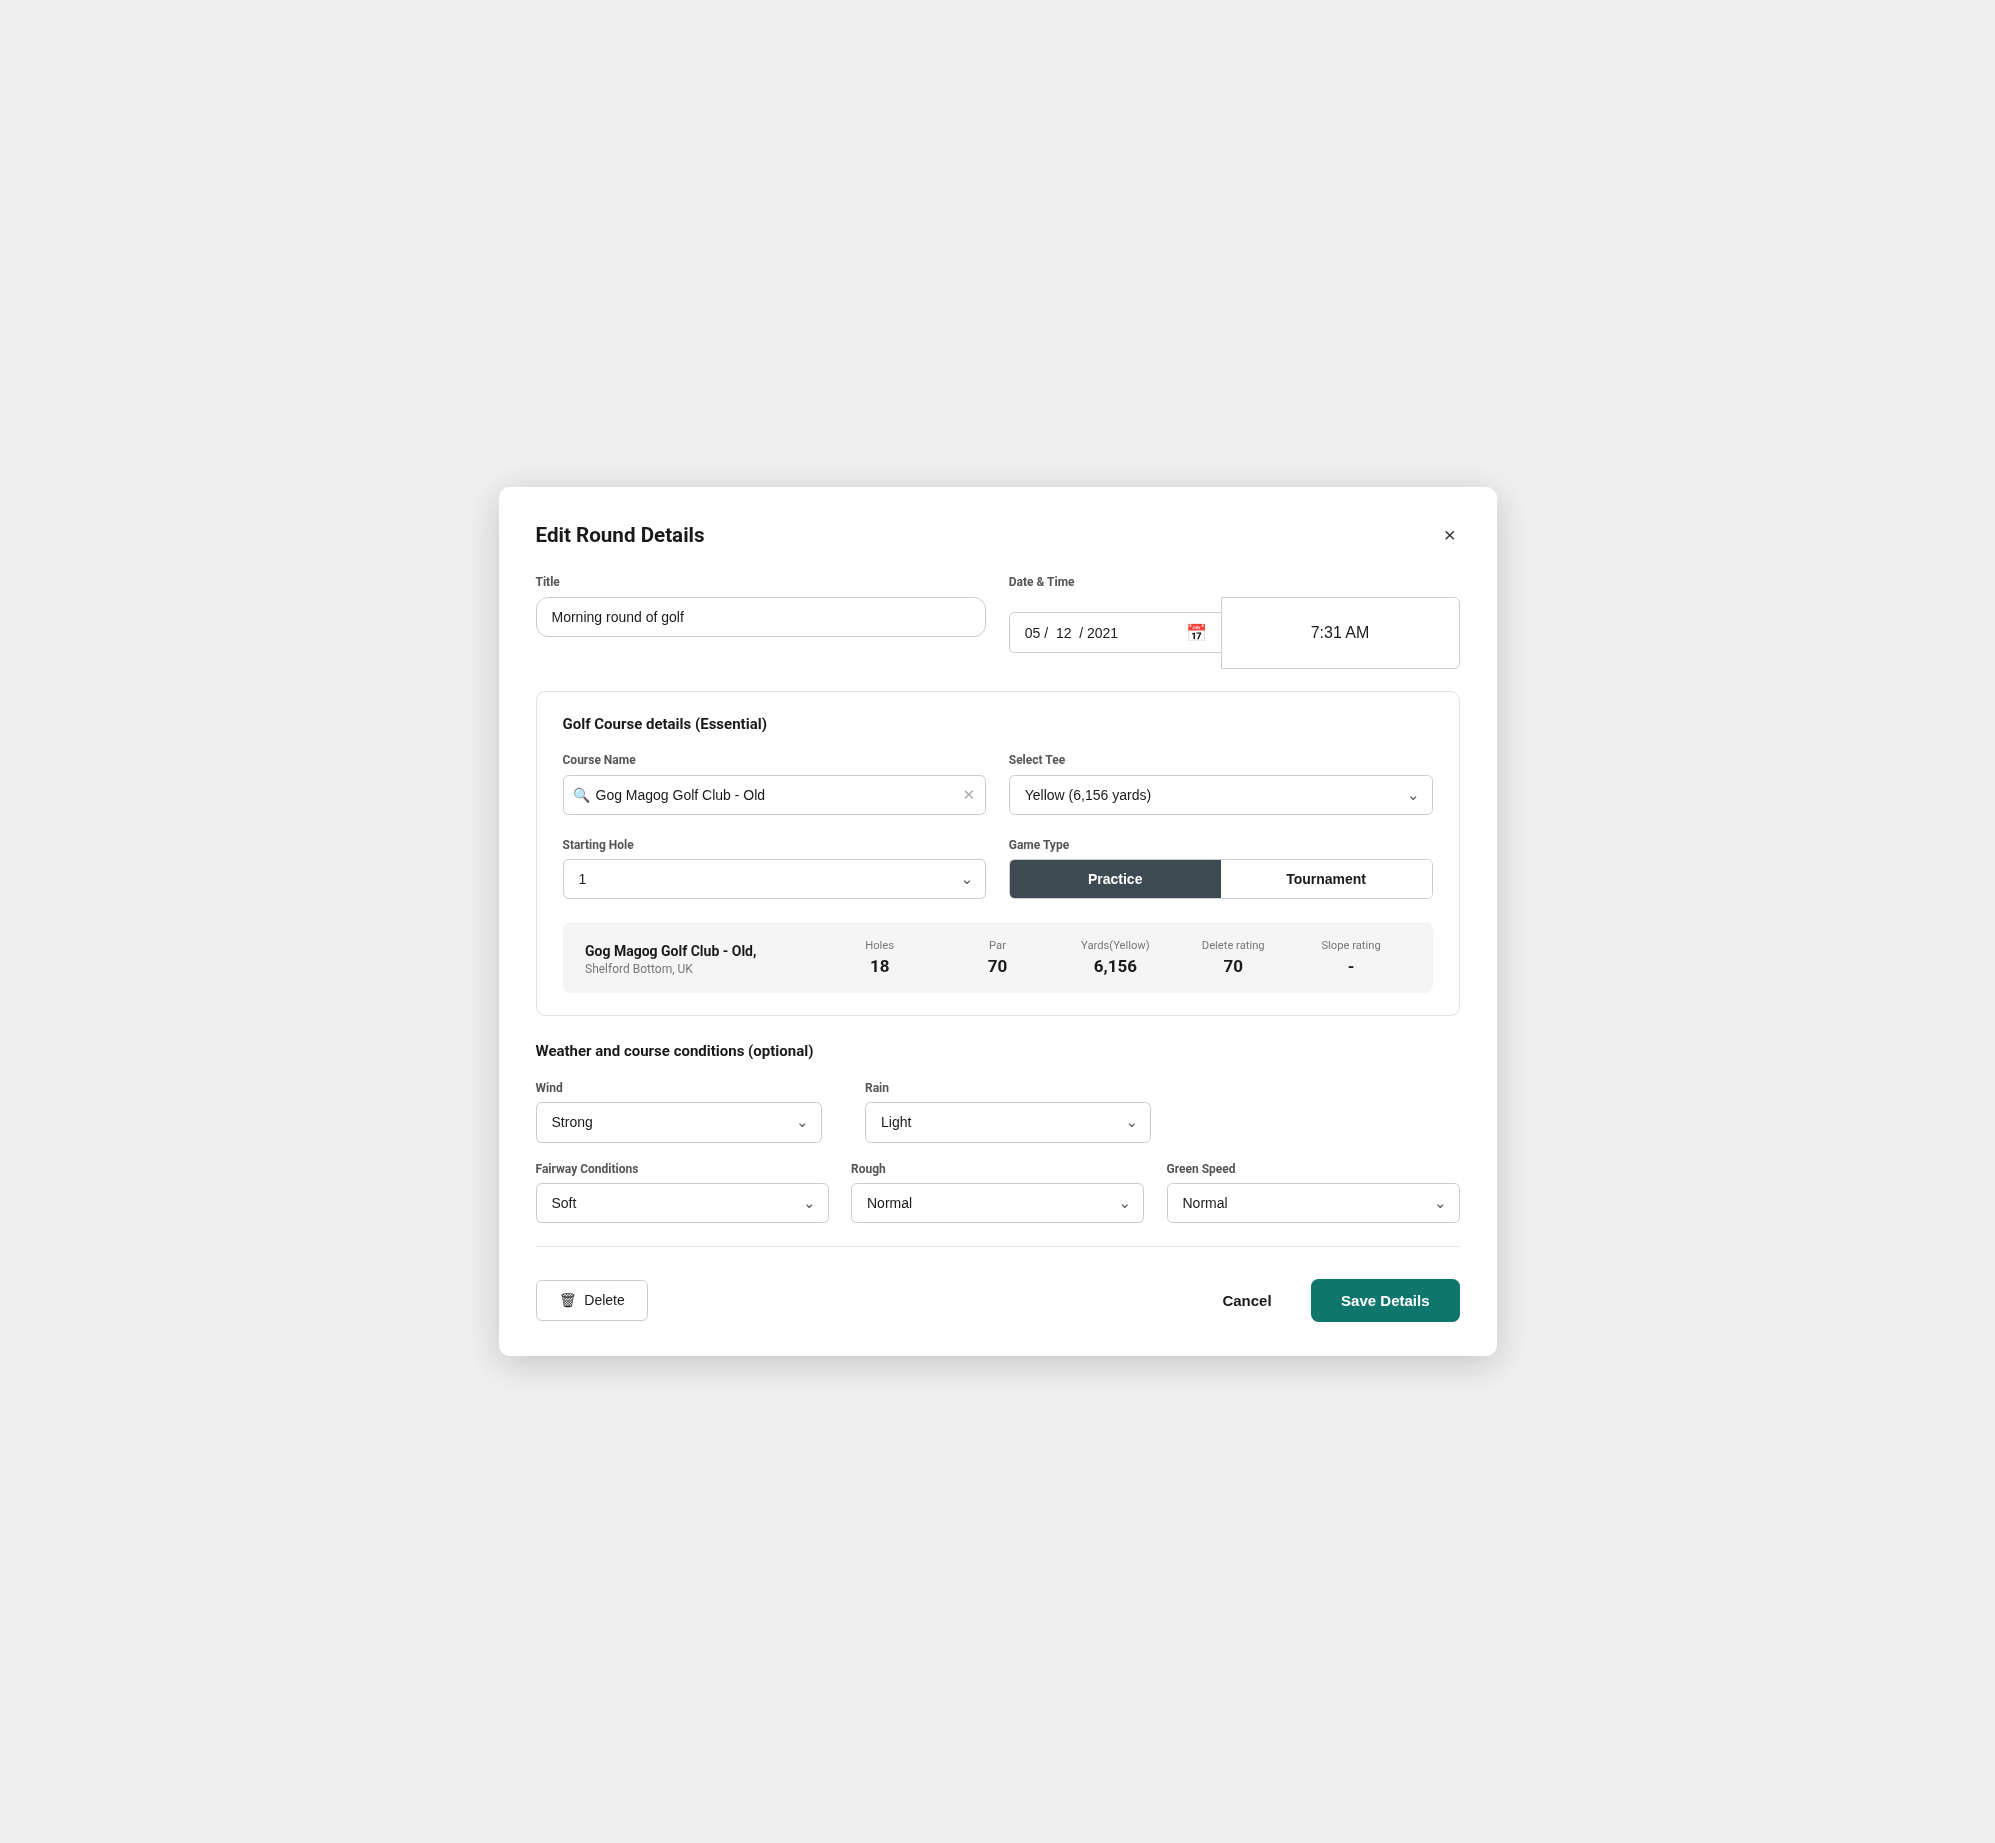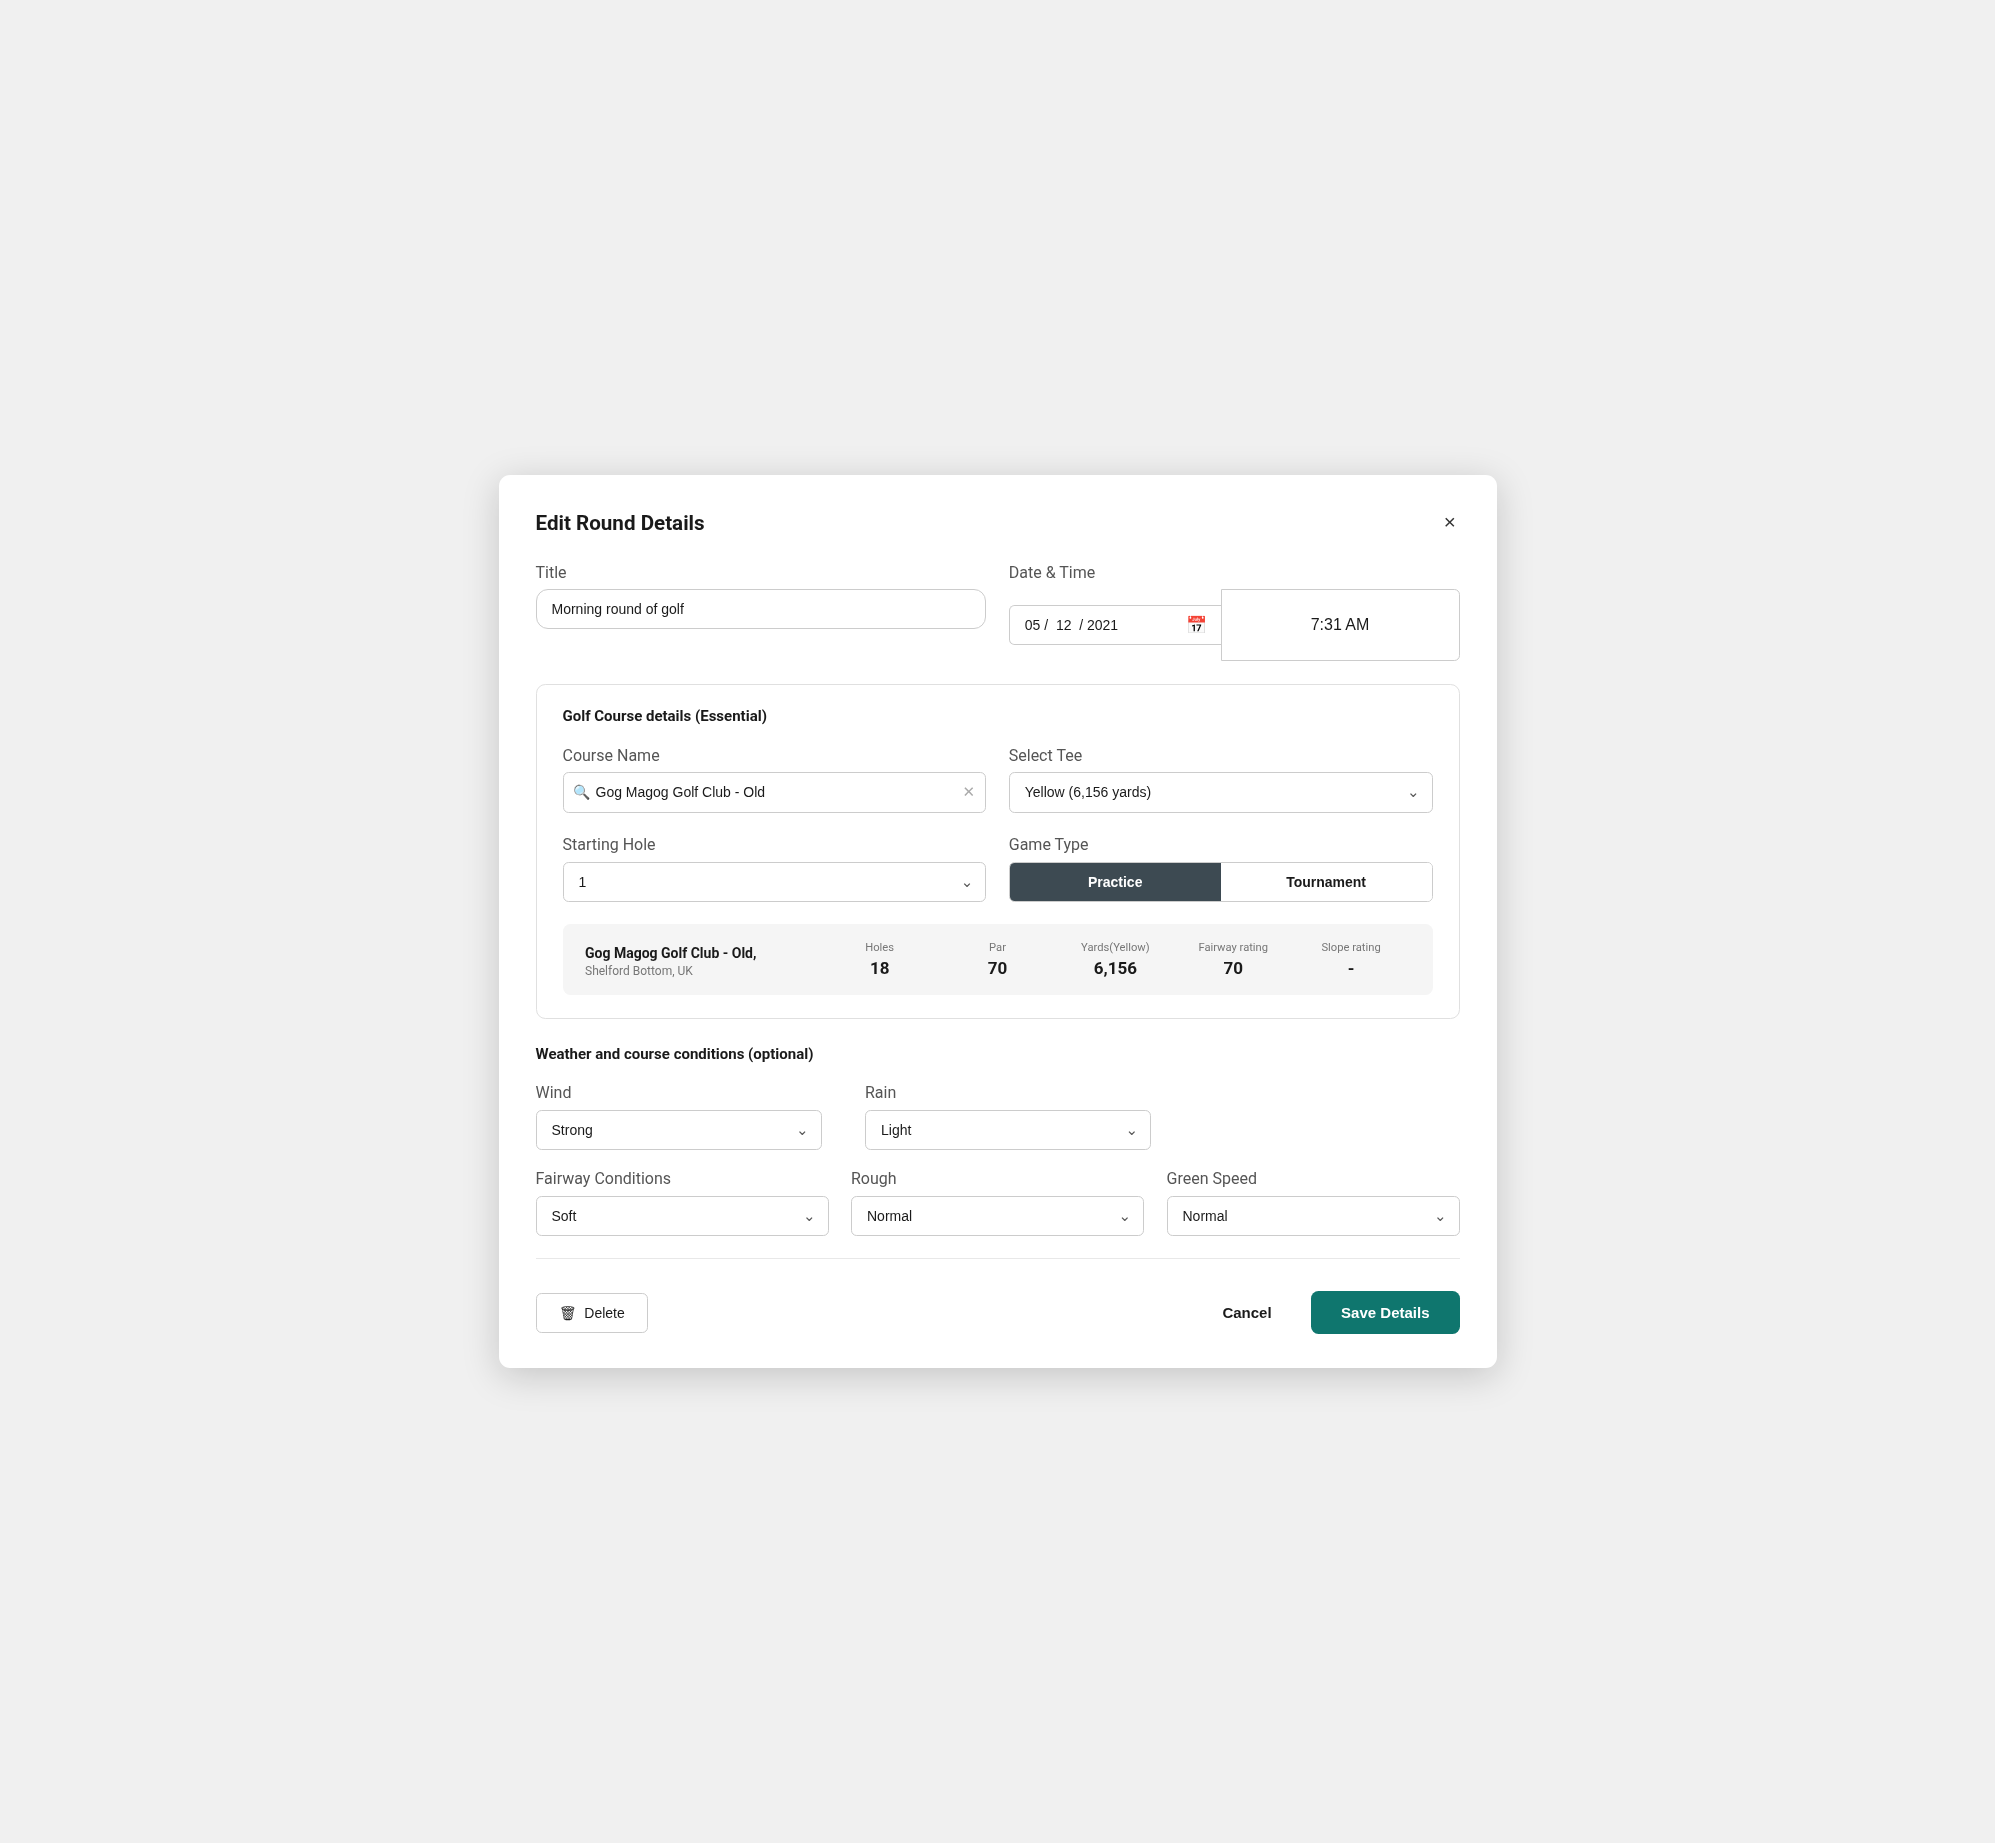--- a/index.html
+++ b/index.html
@@ -46,23 +46,23 @@
       gap: 22.5px;
       margin-bottom: 22.5px;
     }
     .form-group {
       display: flex;
       flex-direction: column;
       gap: 7.5px;
       flex: 1;
     }
     .form-label {
-      font-size: 16px;
+      font-size: 12px;
       color: #555;
-      font-weight: 400;
+      font-weight: 700;
     }
     .form-input {
       border: 1.4px solid #ccc;
       border-radius: 12px;
       padding: 11.2px 15px;
       font-size: 14px;
       color: #1a1a1a;
       outline: none;
       background: #fff;
       width: 100%;
@@ -377,21 +377,21 @@
       </div>
       <div class="course-stat">
         <div class="course-stat-label">Par</div>
         <div class="course-stat-value">70</div>
       </div>
       <div class="course-stat">
         <div class="course-stat-label">Yards(Yellow)</div>
         <div class="course-stat-value">6,156</div>
       </div>
       <div class="course-stat">
-        <div class="course-stat-label">Fairway rating</div>
+        <div class="course-stat-label">Delete rating</div>
         <div class="course-stat-value">70</div>
       </div>
       <div class="course-stat">
         <div class="course-stat-label">Slope rating</div>
         <div class="course-stat-value">-</div>
       </div>
     </div>
   </div>
 
   <div>

